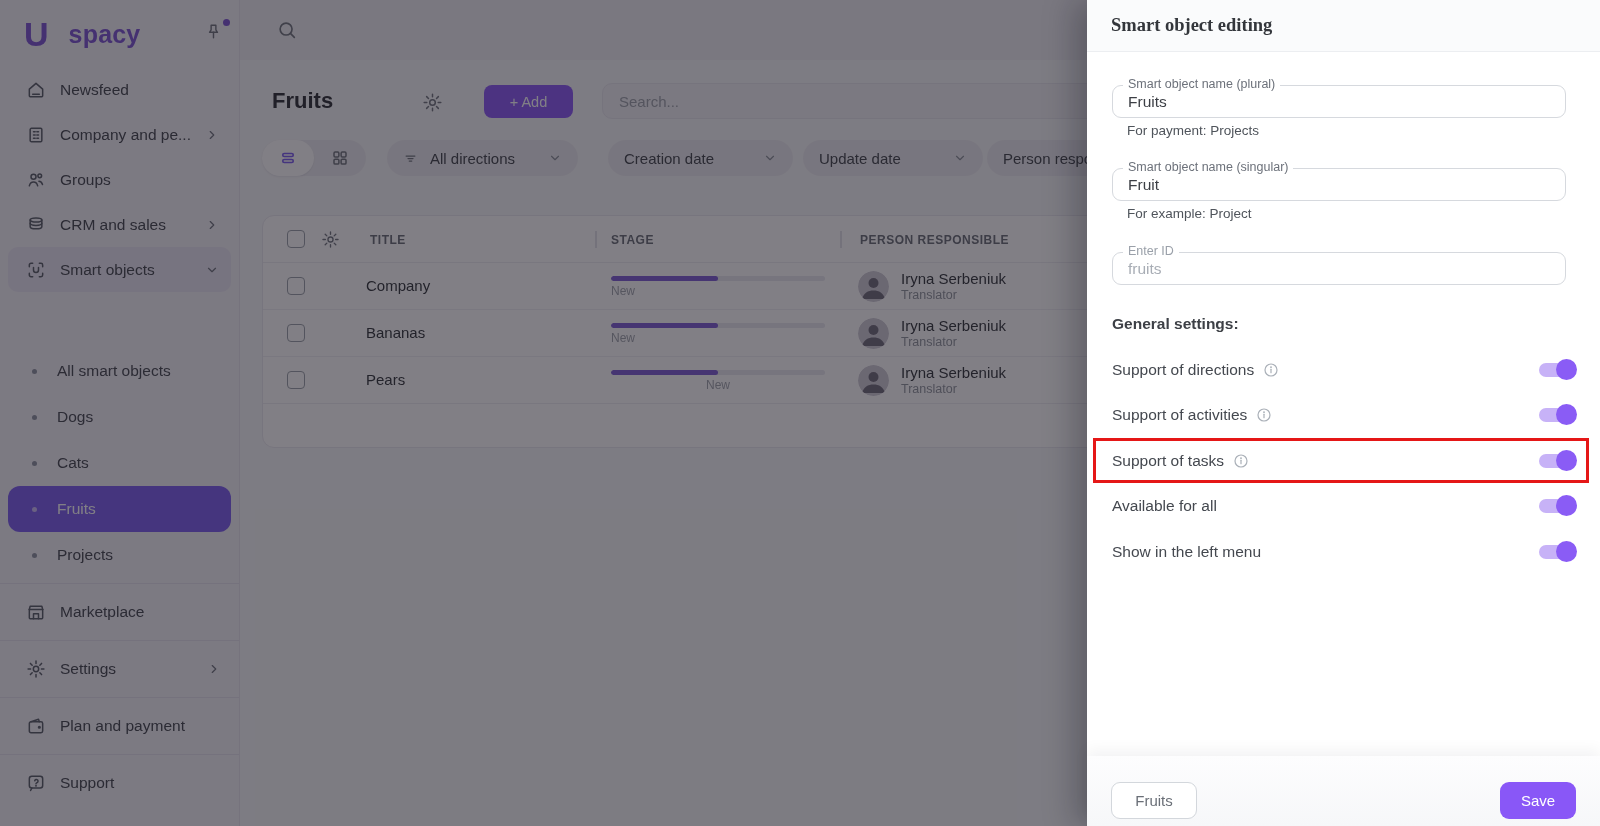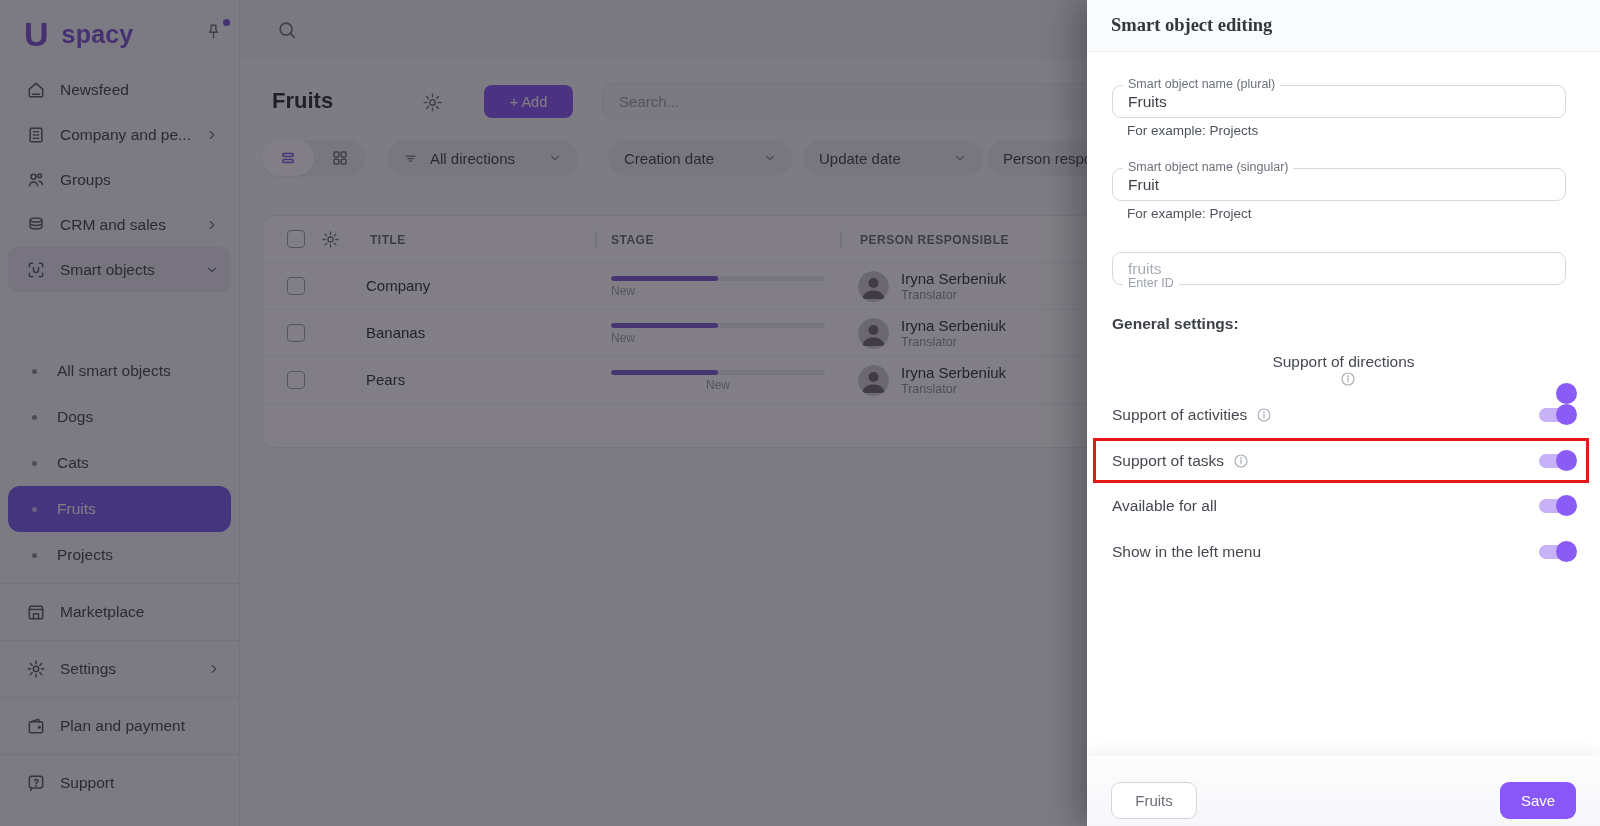--- a/index.html
+++ b/index.html
@@ -5,21 +5,21 @@
   * { margin:0; padding:0; box-sizing:border-box; }
   html,body { width:1600px; height:826px; overflow:hidden; }
   body { font-family:"Liberation Sans", sans-serif; background:#f7f8fa; position:relative; }
 
   
   .sidebar { position:absolute; left:0; top:0; width:240px; height:826px;
              background:#f4f3f9; border-right:1px solid #e7e5ee; z-index:10; }
   .logo-row { position:absolute; top:12px; left:24px; right:16px; height:44px; display:flex; align-items:center; }
   .logo-u { font-size:34px; font-weight:800; color:#7b52d3; letter-spacing:-1px; position:relative; }
   .logo-dot { position:absolute; top:7px; right:-7px; width:7px; height:7px; border-radius:50%; background:#7b52d3; }
-  .logo-rest { font-size:25px; font-weight:700; color:#7b52d3; margin-left:14px; letter-spacing:0.2px; }
+  .logo-rest { font-size:25px; font-weight:700; color:#7b52d3; margin-left:21px; letter-spacing:0.2px; }
   .pin { position:absolute; right:0; top:10px; }
   .nav-list { position:absolute; top:67px; left:8px; right:8px; }
   .nav-item { height:45px; display:flex; align-items:center; padding:0 12px 0 18px; border-radius:10px;
               color:#41454c; font-size:15.5px; cursor:pointer; }
   .nav-item .nicon { width:20px; height:20px; margin-right:14px; flex:0 0 20px; color:#565b64; }
   .nav-item .chev { margin-left:auto; color:#6d727b; }
   .nav-item.active-parent { background:#e9e6f3; }
   .sub-list { position:absolute; top:348px; left:8px; right:8px; }
   .sub-item { height:46px; display:flex; align-items:center; padding-left:24px; border-radius:12px;
               color:#43474e; font-size:15.5px; cursor:pointer; }
@@ -85,21 +85,21 @@
   
   .drawer { position:absolute; left:1087px; top:0; width:513px; height:826px; background:#ffffff;
             z-index:60; box-shadow:-12px 0 30px rgba(15,15,25,0.28); }
   .d-header { position:absolute; left:0; top:0; right:0; height:52px; background:#fafbfc;
               border-bottom:1px solid #eceef1; display:flex; align-items:center; padding-left:24px; }
   .d-title { font-size:18.5px; font-weight:700; color:#33363b;font-family:Liberation Serif, serif; }
   .field { position:absolute; left:25px; width:454px; height:33px; border:1px solid #d6d9de; border-radius:9px; background:#fff; }
   .f-label { position:absolute; top:-9px; left:10px; background:#fff; padding:0 5px; font-size:12.5px; color:#6c717a; }
   .f-value { line-height:31px; padding-left:15px; font-size:15.5px; color:#3c3f45; width:100%; border:none;
              background:transparent; font-family:inherit; border-radius:9px; }
-  .field.disabled .f-label { color:#9aa0a9;margin-top:32px; }
+  .field.disabled .f-label { color:#9aa0a9; }
   .field.disabled .f-value { color:#a8adb5; }
   .helper { position:absolute; left:40px; font-size:13.5px; color:#4f545b; }
   .gen-title { position:absolute; left:25px; top:315px; font-size:15.5px; font-weight:700; color:#3d4046; }
   .t-row { position:absolute; left:25px; right:25px; height:34px; display:flex; align-items:center; }
   .t-label { font-size:15.5px; color:#44484f; }
   .info-ic { margin-left:9px; color:#aab0b8; display:inline-flex; }
   .toggle { margin-left:auto; width:36px; height:14px; background:#c7b2f7; border-radius:7px;
             position:relative; cursor:pointer; }
   .toggle::after { content:''; position:absolute; right:-2px; top:-4px; width:21px; height:21px;
                    background:#8a5cf5; border-radius:50%; }
@@ -424,36 +424,36 @@
 
 <div class="drawer">
   <div class="d-header">
     <span class="d-title">Smart object editing</span>
   </div>
 
   <div class="field" style="top:85px;">
     <span class="f-label">Smart object name (plural)</span>
     <input class="f-value" value="Fruits" style="">
   </div>
-  <div class="helper" style="top:123px;">For example: Projects</div>
+  <div class="helper" style="top:123px;">For payment: Projects</div>
 
   <div class="field" style="top:168px;">
     <span class="f-label">Smart object name (singular)</span>
     <input class="f-value" value="Fruit" style="">
   </div>
   <div class="helper" style="top:206px;">For example: Project</div>
 
   <div class="field disabled" style="top:252px;">
     <span class="f-label">Enter ID</span>
     <input class="f-value" value="fruits" style="">
   </div>
 
   <div class="gen-title">General settings:</div>
 
-  <div class="t-row" style="top:353px;flex-direction:column;">
+  <div class="t-row" style="top:353px;">
     <span class="t-label">Support of directions</span>
     <span class="info-ic">
       <svg width="16" height="16" viewBox="0 0 24 24" fill="none" stroke="currentColor" stroke-width="1.8" stroke-linecap="round">
           <circle cx="12" cy="12" r="9"></circle>
           <path d="M12 11v5"></path>
           <circle cx="12" cy="7.8" r="0.5" fill="currentColor"></circle>
         </svg>
     </span>
     <span class="toggle"></span>
   </div>

